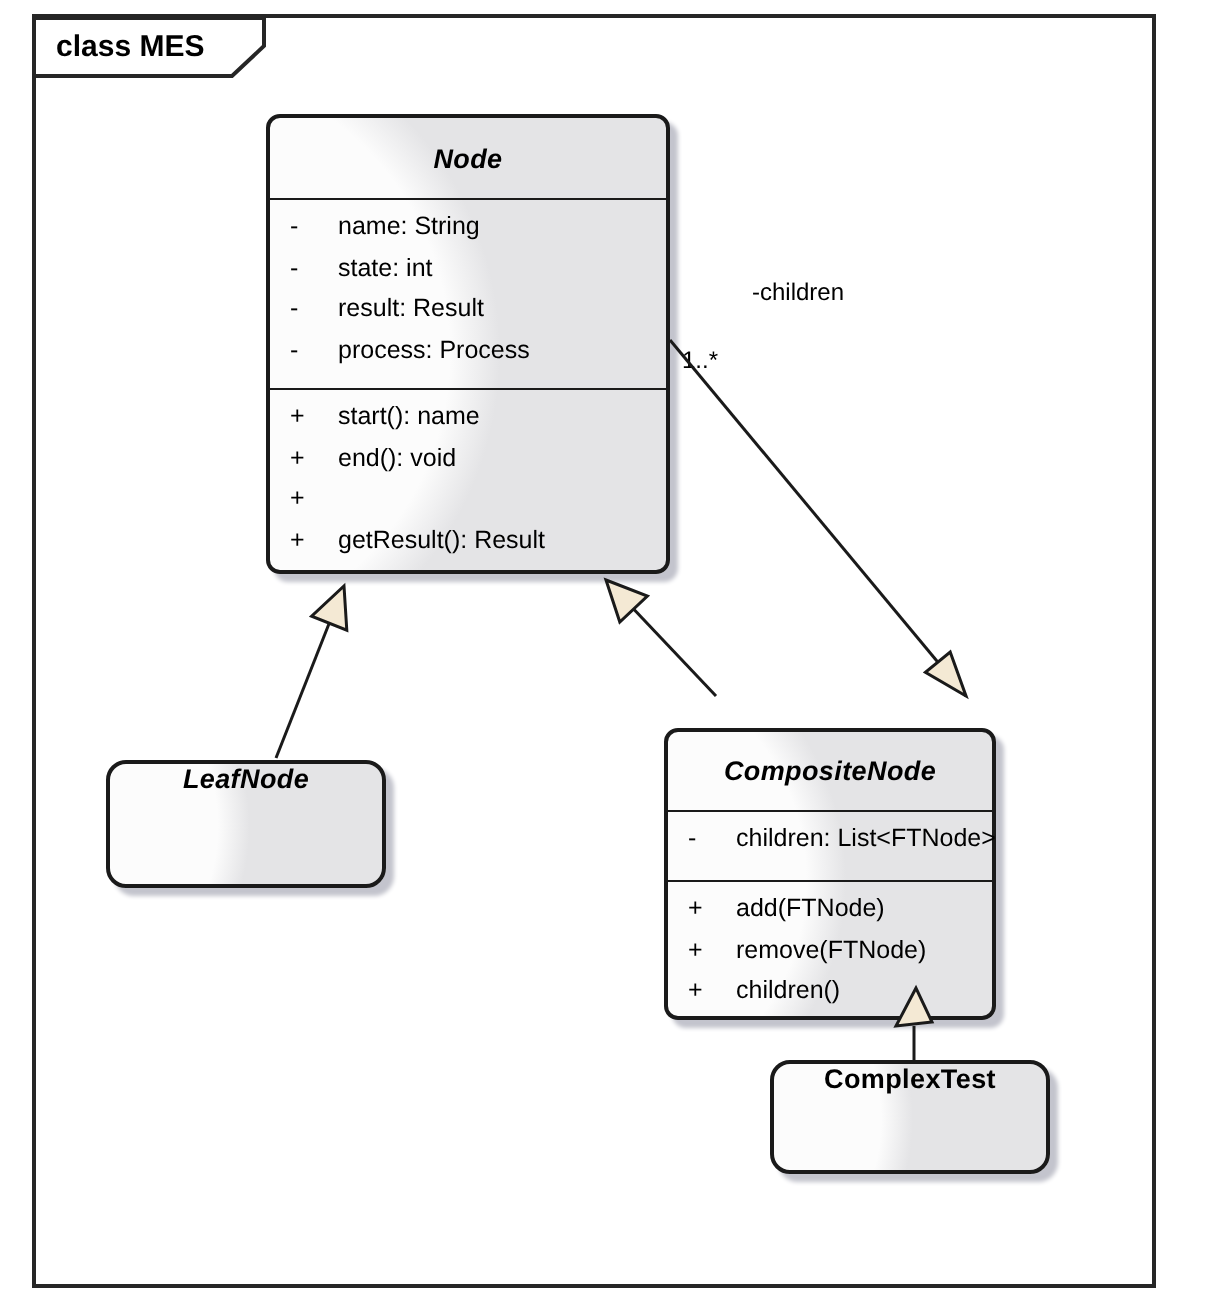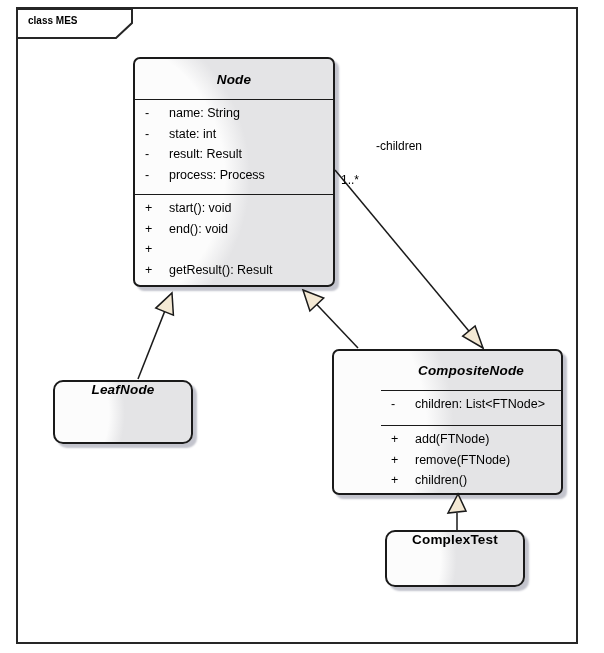--- a/index.html
+++ b/index.html
@@ -54,21 +54,21 @@
   .member .vis {
     width: 24px;
     flex: 0 0 24px;
     text-align: left;
   }
   
   .box-node          { left: 133px; top: 57px;  width: 202px; height: 230px; }
   .box-node .attrs   { height: 95px; }
   .box-node .methods { height: 95px; }
   .box-leafnode      { left: 53px;  top: 380px; width: 140px; height: 64px; }
-  .box-compositenode { left: 332px; top: 349px; width: 231px; height: 146px; padding-left: 47px; }
+  .box-compositenode { left: 332px; top: 364px; width: 166px; height: 146px; }
   .box-compositenode .cls-title { height: 39px; }
   .box-compositenode .attrs     { height: 35px; }
   .box-compositenode .methods   { height: 72px; }
   .box-complextest   { left: 385px; top: 530px; width: 140px; height: 57px; }
   
   .edge-label {
     position: absolute;
     font-size: 12px;
     color: var(--text-color);
     white-space: nowrap;
@@ -82,21 +82,21 @@
     pointer-events: none;
   }
   svg.overlay .frame-rect { fill: none; stroke: var(--frame-border); stroke-width: 2; }
   svg.overlay .frame-tab  { fill: #ffffff; stroke: var(--frame-border); stroke-width: 2; }
   svg.overlay .edge-line  { stroke: var(--line-color); stroke-width: 1.5; fill: none; }
   svg.overlay .tri        { fill: var(--arrow-fill); stroke: var(--line-color); stroke-width: 1.5; }
   
   .frame-label {
     position: absolute;
     left: 28px; top: 15px;
-    font-size: 10px;
+    font-size: 15px;
     font-weight: bold;
     color: var(--text-color);
   }
 </style>
 </head>
 <body>
 
 <div class="stage">
 
   <div class="uml-class box-node">
@@ -115,21 +115,21 @@
         <span class="mtext">result: Result</span>
       </div>
       <div class="member">
         <span class="vis">-</span>
         <span class="mtext">process: Process</span>
       </div>
     </div>
     <div class="compartment methods">
       <div class="member">
         <span class="vis">+</span>
-        <span class="mtext">start(): void</span>
+        <span class="mtext">start(): name</span>
       </div>
       <div class="member">
         <span class="vis">+</span>
         <span class="mtext">end(): void</span>
       </div>
       <div class="member">
         <span class="vis">+</span>
       </div>
       <div class="member">
         <span class="vis">+</span>

